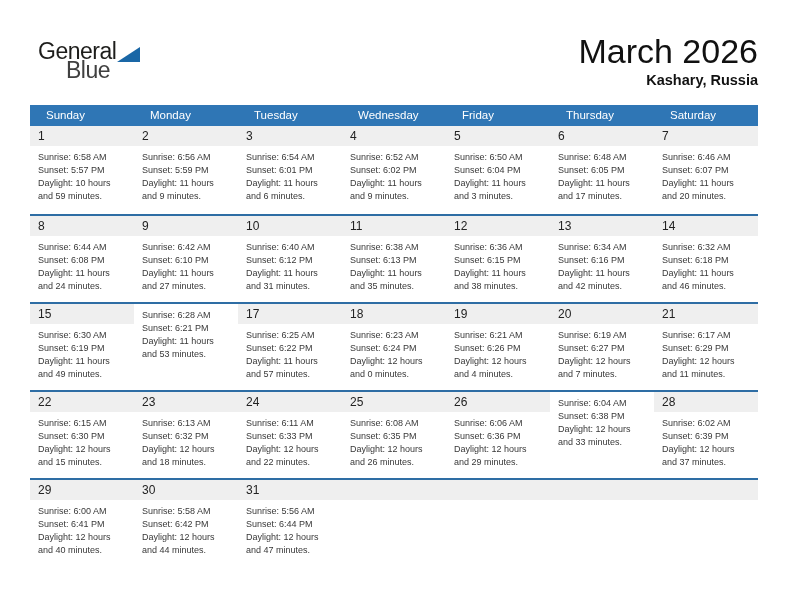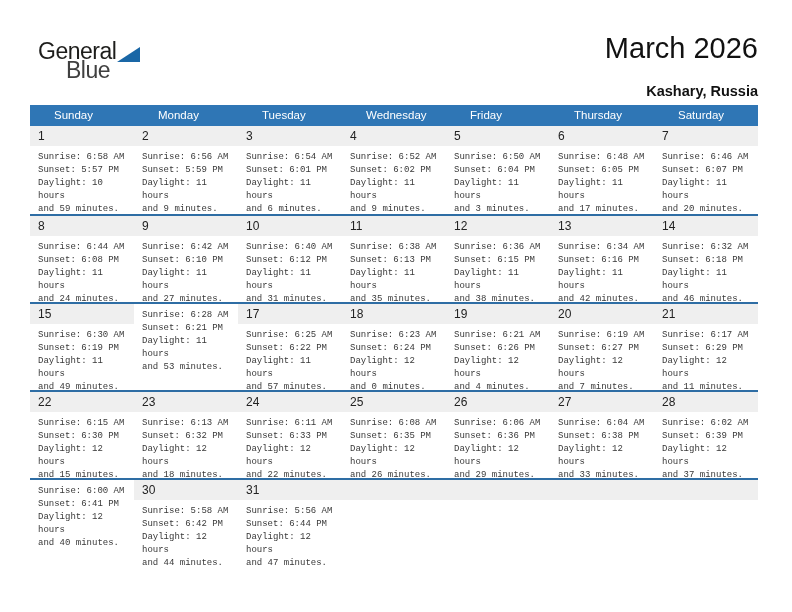--- a/index.html
+++ b/index.html
@@ -14,39 +14,39 @@
   .logo-general { font-size:23px; color:#1d1d1b; letter-spacing:-0.5px; line-height:1; }
   .logo-triangle {
     display:inline-block; width:0; height:0;
     border-bottom:15px solid #1a67a6; border-left:23px solid transparent;
     margin-left:1px; margin-bottom:1px;
   }
   .logo-blue { font-size:23px; color:#404040; line-height:1; margin-top:-4px; margin-left:28px; letter-spacing:-0.5px; }
 
   
   .titles { position:absolute; right:34px; top:32px; text-align:right; }
-  .month-title { font-size:29px; color:#111111; line-height:1.15; }
-  .location { font-size:14.5px; font-weight:bold; color:#111111; margin-top:18px; }
+  .month-title { font-size:34px; color:#111111; line-height:1.15; }
+  .location { font-size:14.5px; font-weight:bold; color:#111111; margin-top:1px; }
 
   
   .calendar { position:absolute; left:30px; top:105px; width:728px; }
   .dow-row { display:flex; background:#2f76b5; height:21px; }
   .dow-cell {
-    width:104px; box-sizing:border-box; padding-left:24px;
+    width:104px; box-sizing:border-box; padding-left:16px;
     color:#ffffff; font-size:11.5px; line-height:21px;
   }
   .week-row { display:flex; height:88px; box-sizing:border-box; }
   .week-row.bordered { border-top:2px solid #2e6da4; }
   .cell { width:104px; box-sizing:border-box; }
   .daynum {
     height:20px; background:#efefef; font-size:12px; line-height:20px;
     padding-left:8px; color:#222222;
   }
   .details {
-    padding:5px 4px 0 8px; font-size:9px; line-height:13px; color:#383838;font-family:Liberation Mono, monospace;
+    padding:5px 4px 0 8px; font-size:9px; line-height:13px; color:#383838;
   }
 </style>
 </head>
 <body>
 
 <div class="page">
   <div class="logo">
     <div class="logo-line1">
       <span class="logo-general">General</span>
       <span class="logo-triangle"></span>
@@ -304,40 +304,40 @@
           <div class="cell">
             <div class="daynum">26</div>
             <div class="details">
               <div>Sunrise: 6:06 AM</div>
               <div>Sunset: 6:36 PM</div>
               <div>Daylight: 12 hours</div>
               <div>and 29 minutes.</div>
             </div>
           </div>
           <div class="cell">
-            <div class="daynum">27</div>
             <div class="details">
               <div>Sunrise: 6:04 AM</div>
               <div>Sunset: 6:38 PM</div>
               <div>Daylight: 12 hours</div>
               <div>and 33 minutes.</div>
             </div>
           </div>
           <div class="cell">
             <div class="daynum">28</div>
             <div class="details">
               <div>Sunrise: 6:02 AM</div>
               <div>Sunset: 6:39 PM</div>
               <div>Daylight: 12 hours</div>
               <div>and 37 minutes.</div>
             </div>
           </div>
         </div>
         <div class="week-row bordered">
           <div class="cell">
+            <div class="daynum">29</div>
             <div class="details">
               <div>Sunrise: 6:00 AM</div>
               <div>Sunset: 6:41 PM</div>
               <div>Daylight: 12 hours</div>
               <div>and 40 minutes.</div>
             </div>
           </div>
           <div class="cell">
             <div class="daynum">30</div>
             <div class="details">

